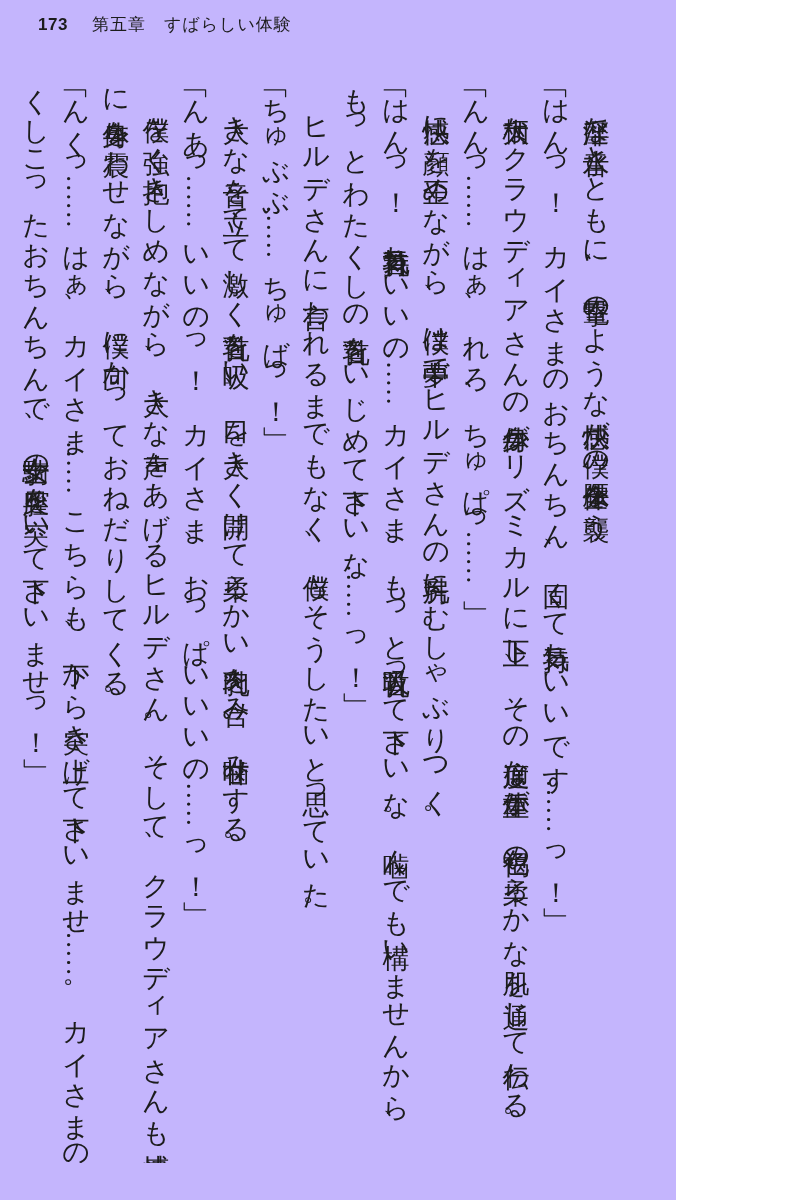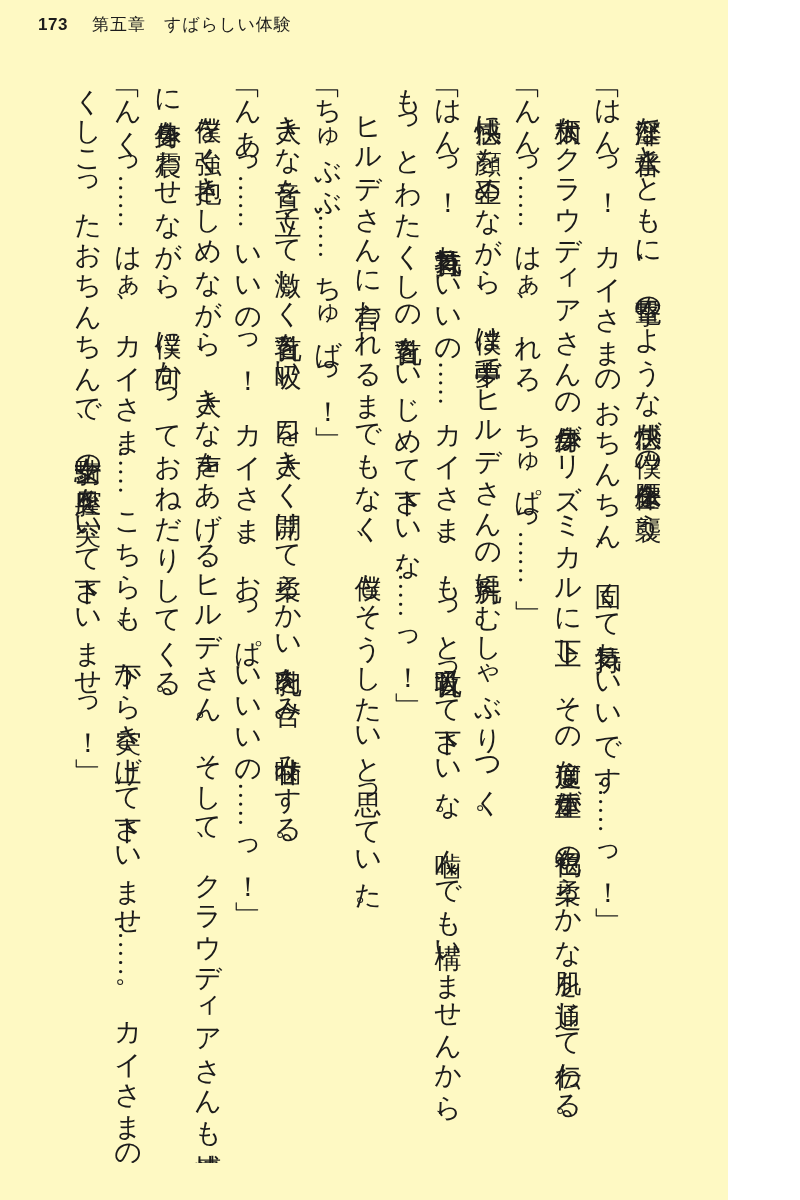--- a/index.html
+++ b/index.html
@@ -1,19 +1,19 @@
 <!DOCTYPE html>
 <html lang="ja"><head>
 <meta charset="utf-8">
 <style>
   html,body{margin:0;padding:0;}
   .page{
     position:relative;
-    width:728px;height:1200px;
-    background:#fef9c3;
+    width:676px;height:1200px;
+    background:#c4b5fd;
     overflow:hidden;
   }
   .running-head{
     position:absolute;
     top:13px;left:38px;
     font-family:"Liberation Sans","DejaVu Sans",sans-serif;
     font-size:17px;
     color:#1c1c1c;
     letter-spacing:1px;
     white-space:nowrap;

